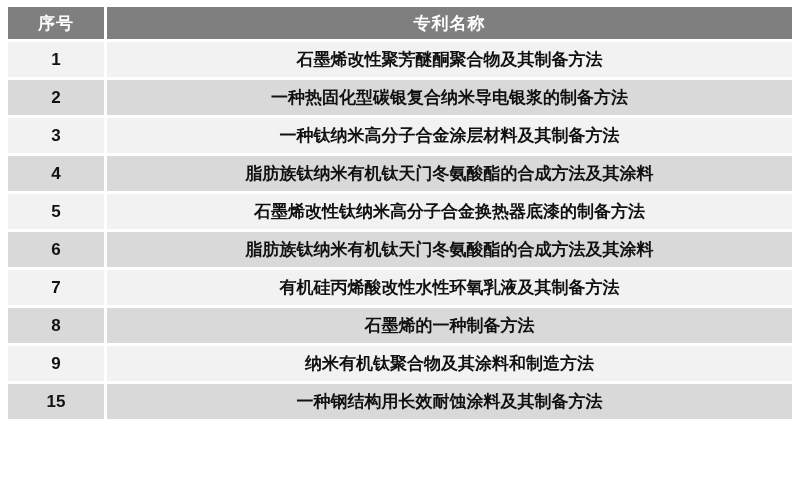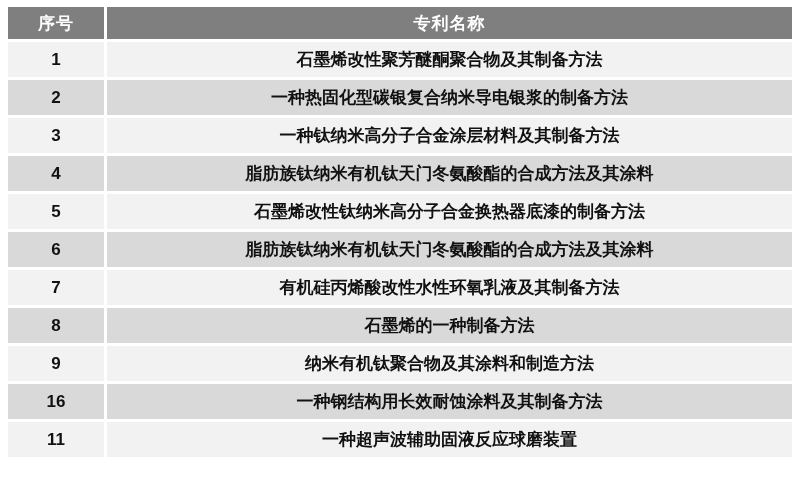--- a/index.html
+++ b/index.html
@@ -101,22 +101,18 @@
   </tr>
         <tr>
     <td class="col-no">8</td>
     <td class="col-title">石墨烯的一种制备方法</td>
   </tr>
         <tr>
     <td class="col-no">9</td>
     <td class="col-title">纳米有机钛聚合物及其涂料和制造方法</td>
   </tr>
         <tr>
-    <td class="col-no">16</td>
+    <td class="col-no">15</td>
     <td class="col-title">一种钢结构用长效耐蚀涂料及其制备方法</td>
-  </tr>
-        <tr>
-    <td class="col-no">11</td>
-    <td class="col-title">一种超声波辅助固液反应球磨装置</td>
   </tr>
       </tbody>
   </table>
 </div>
 
 </body></html>

